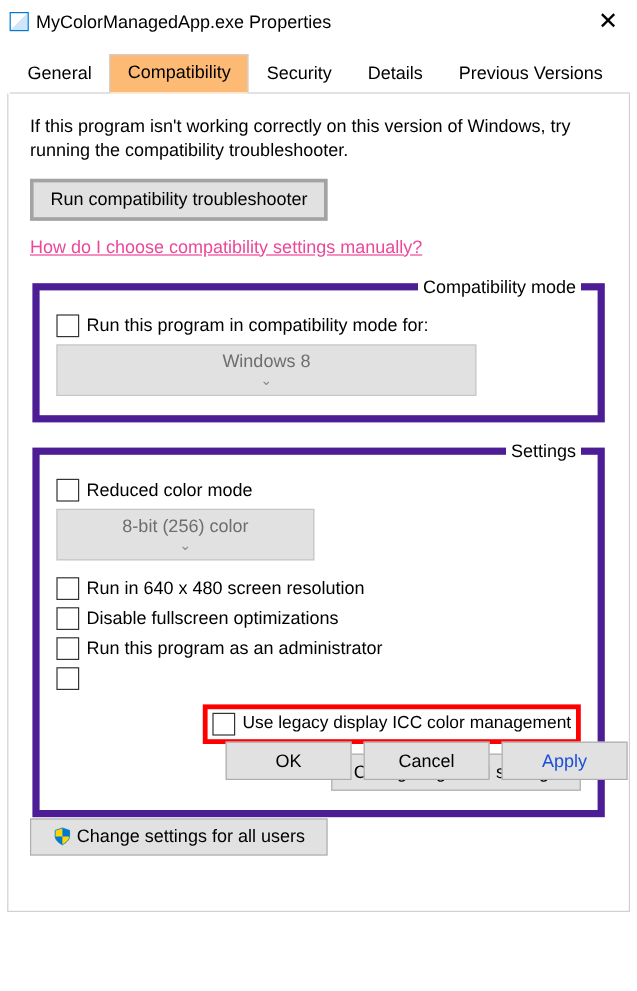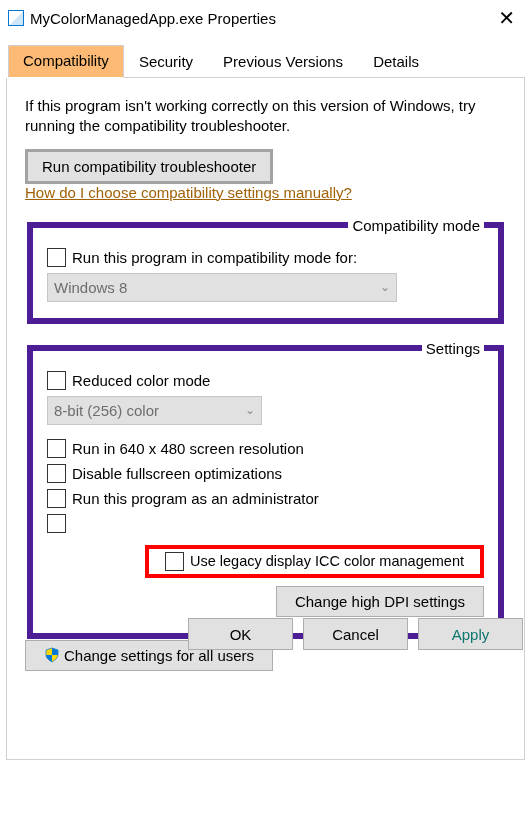--- a/index.html
+++ b/index.html
@@ -75,22 +75,22 @@
   .troubleshooter-btn {
     border: 3px solid #a3a3a3;
     background: #e1e1e1;
     padding: 6px 14px;
     font-size: 15px;
     display: inline-block;
     cursor: default;
   }
   .help-link {
     display: block;
-    margin-top: 0;
-    color: #a16207;
+    margin-top: 14px;
+    color: #ec4899;
     text-decoration: underline;
     font-size: 15px;
     cursor: default;
   }
   fieldset {
     border: 6px solid #4c1d95;
     margin-top: 16px;
     padding: 10px 14px 16px 14px;
     text-align: right;
   }
@@ -109,36 +109,37 @@
     width: 19px;
     height: 19px;
     border: 1.3px solid #333;
     background: #fff;
     flex: none;
   }
   .dropdown {
     background: #e1e1e1;
     color: #6e6e6e;
     border: 1px solid #c6c6c6;
-    padding: 5px 6px;
+    padding: 5px 22px;
     width: 350px;
     display: flex;
     justify-content: space-between;
     align-items: center;
     font-size: 15px;
     margin-top: 3px;
+    flex-direction: column;
   }
   .dropdown.small { width: 215px; }
   .chev {
     font-size: 12px;
     color: #8c8c8c;
   }
   .highlighted {
     border: 4px solid #ff0000;
-    padding: 3px 16px;
+    padding: 3px 4px;
     display: inline-flex;
     align-items: center;
     gap: 6px;
     margin: 6px 0 8px 0;
   }
   .std-btn {
     background: #e1e1e1;
     border: 1px solid #adadad;
     padding: 6px 18px;
     font-size: 15px;
@@ -163,44 +164,45 @@
     width: 105px;
     height: 32px;
     background: #e1e1e1;
     border: 1px solid #adadad;
     font-size: 15px;
     display: flex;
     align-items: center;
     justify-content: center;
     cursor: default;
   }
-  .dialog-btn.disabled { color: #0f766e; }
+  .dialog-btn.disabled { color: #1d4ed8; }
   .outer {
     position: relative;
     height: 656px;
   }
 </style>
 </head>
 <body>
 
 <div class="outer">
 
   <div class="titlebar">
     <div class="titlebar-left">
       <div class="app-icon"></div>
       <span>MyColorManagedApp.exe Properties</span>
     </div>
     <div class="close-x">✕</div>
   </div>
 
   <div class="tabs">
+    <div class="tab">General</div>
     <div class="tab active">Compatibility</div>
     <div class="tab">Security</div>
+    <div class="tab">Details</div>
     <div class="tab">Previous Versions</div>
-    <div class="tab">Details</div>
   </div>
 
   <div class="panel">
 
     <div class="intro">If this program isn't working correctly on this version of Windows, try running the compatibility troubleshooter.</div>
 
     <div class="troubleshooter-btn">Run compatibility troubleshooter</div>
 
     <a class="help-link">How do I choose compatibility settings manually?</a>
 

